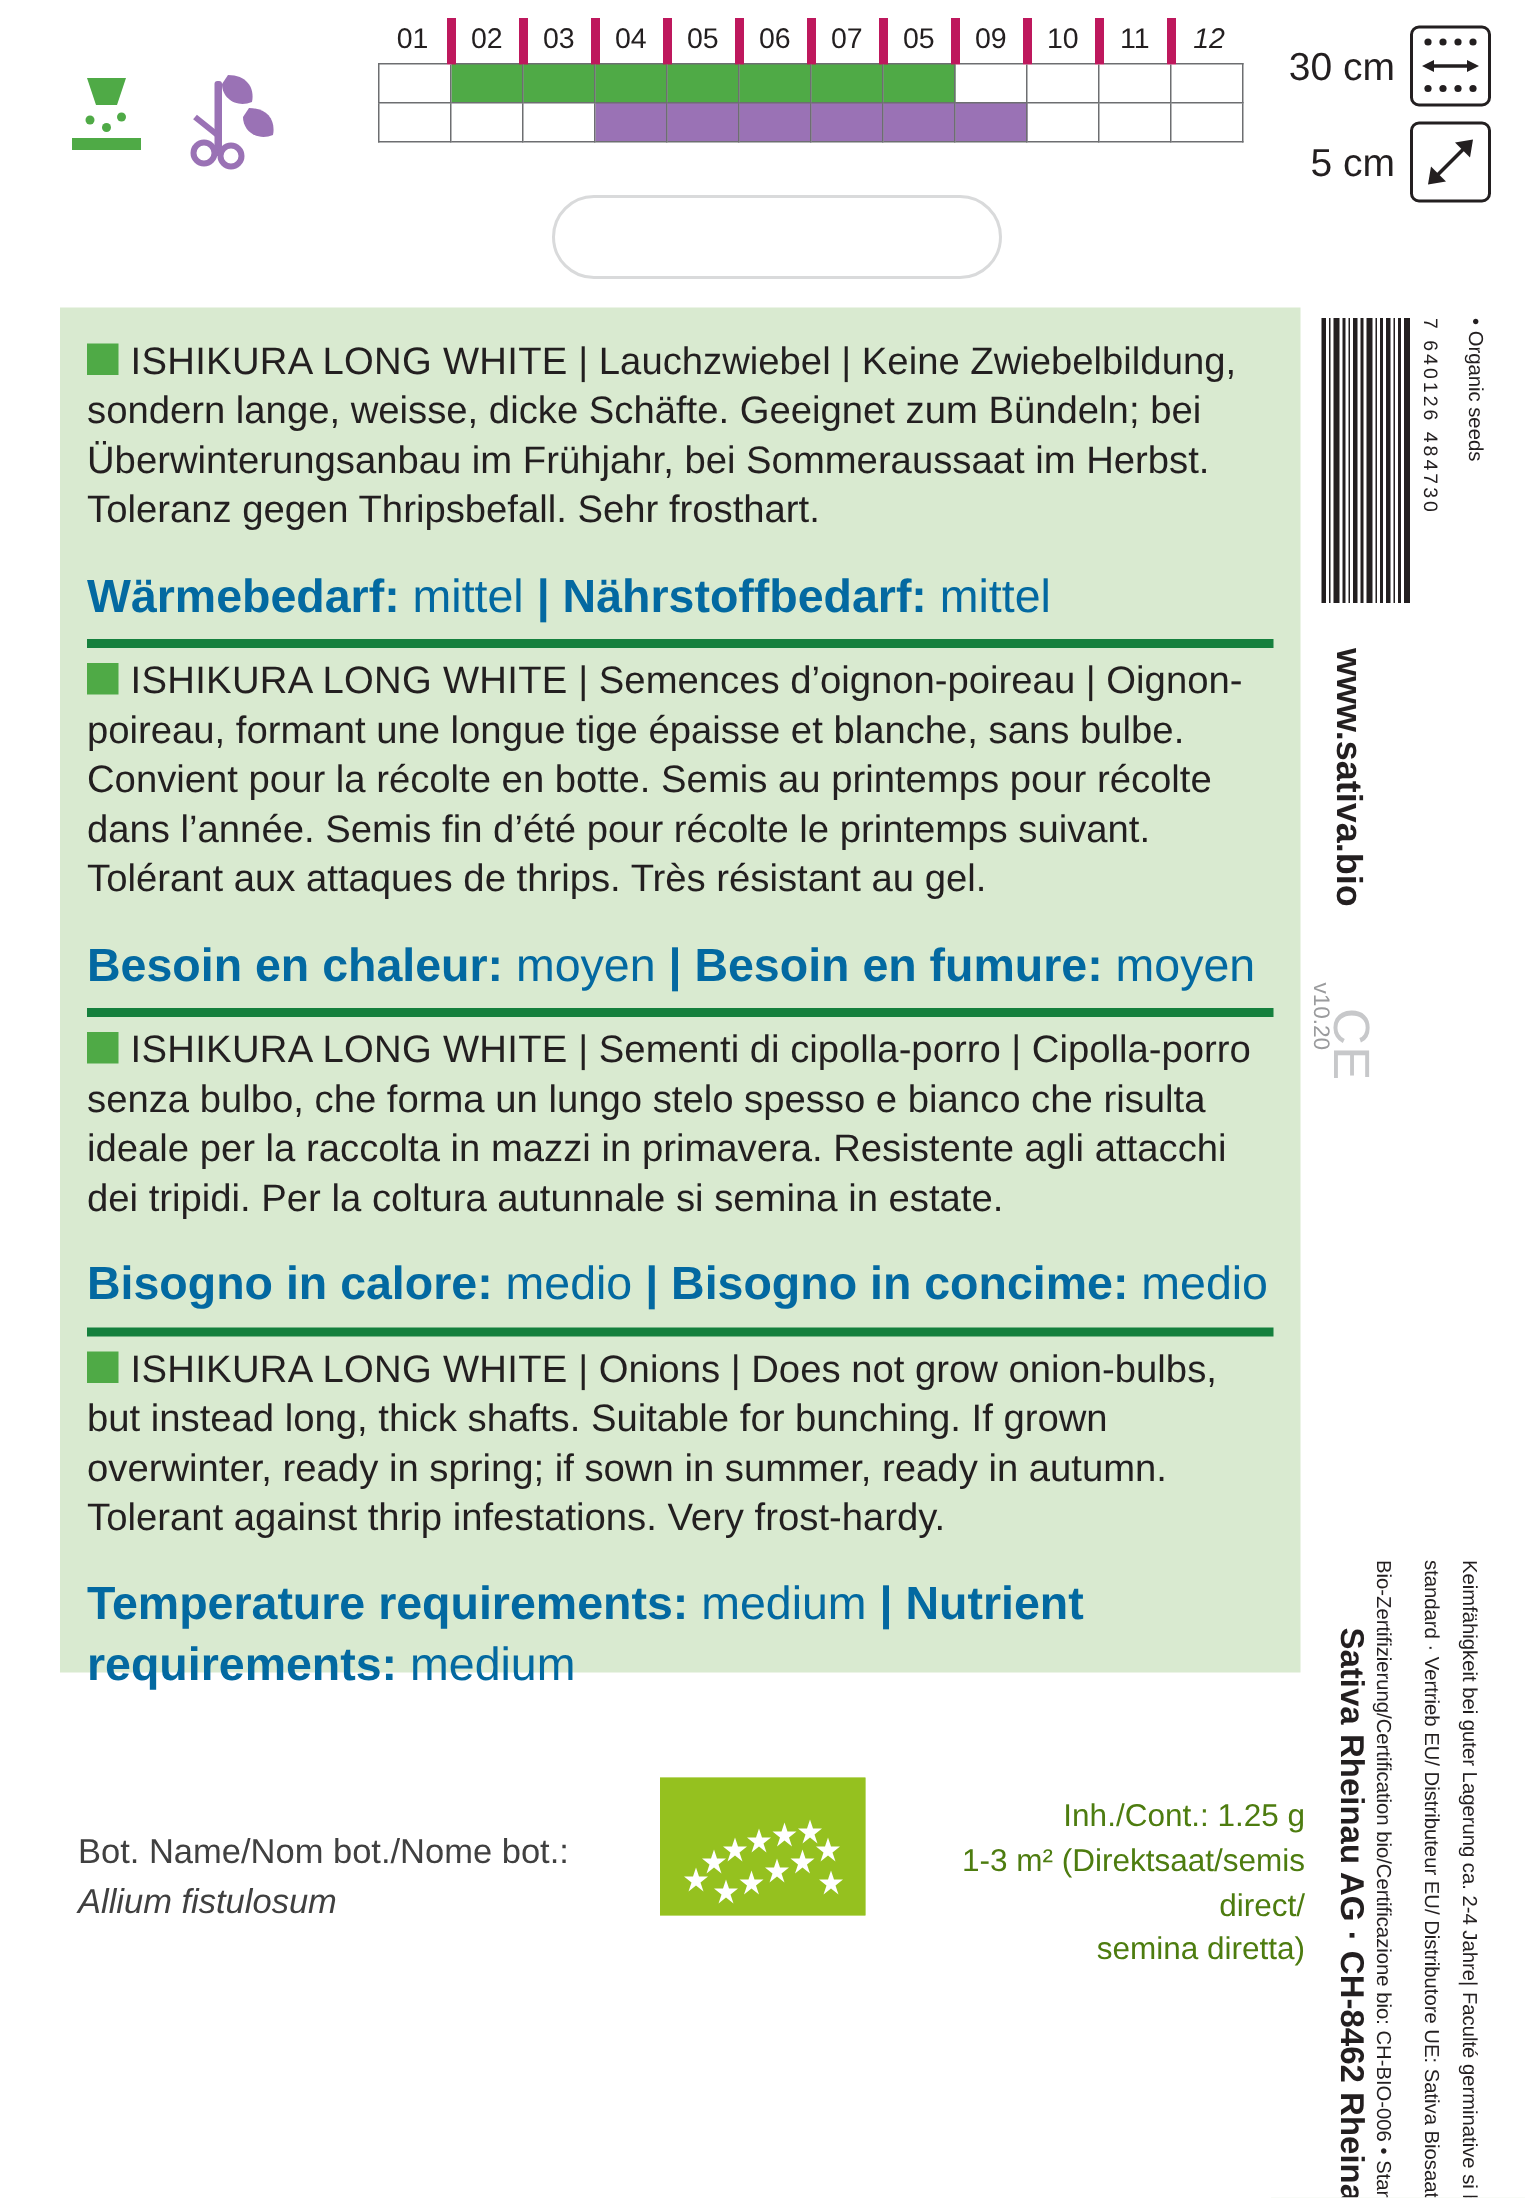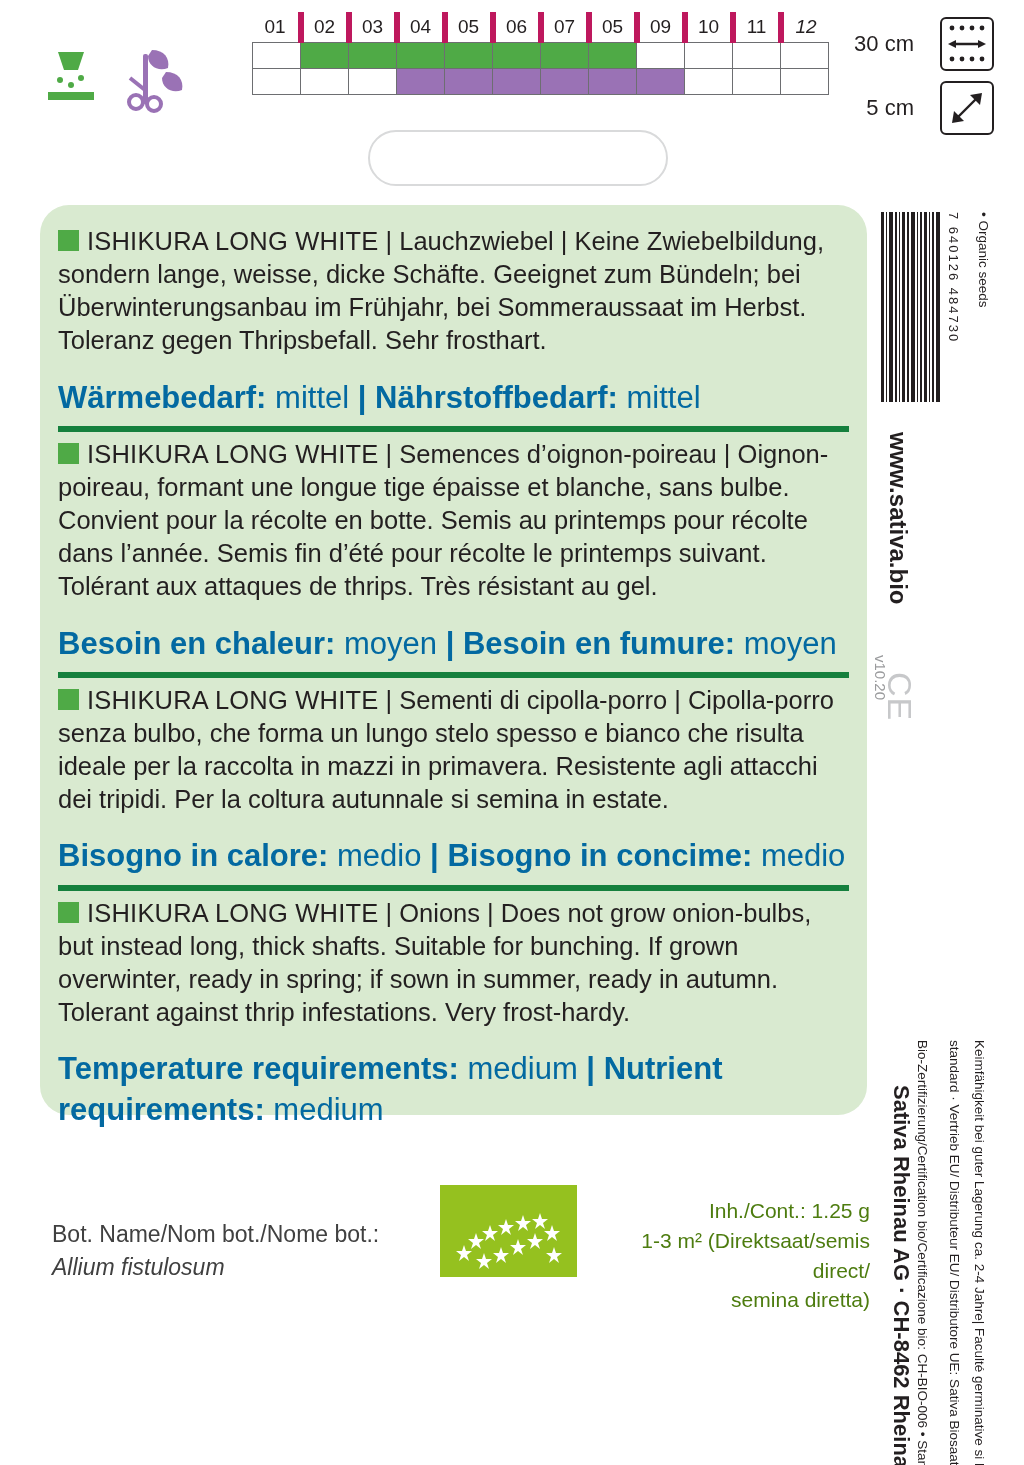--- a/index.html
+++ b/index.html
@@ -59,39 +59,38 @@
   }
   .dist-list {
     position: absolute; right: 30px; top: 16px;
     width: 240px;
   }
   .dist-row {
     display: flex; align-items: center; justify-content: flex-end;
     height: 56px; margin-bottom: 8px;
   }
   .dist-label {
-    font-size: 22px; color: #231f20; margin-right: 26px;
+    font-size: 26px; color: #231f20; margin-right: 10px;
   }
   .dist-box {
     width: 54px; height: 54px;
     border: 2px solid #231f20;
     border-radius: 6px;
     position: relative;
     background: #fff;
     overflow: hidden;
   }
 
   
   .panel {
     position: absolute;
     left: 40px; top: 205px;
     width: 827px; height: 910px;
     background: #d9ead0;
     padding: 14px 18px 10px 18px;
-    border-radius: 29px;
   }
   .block { padding: 6px 0 8px 0; }
   .block + .block { border-top: 6px solid #15803d; }
   .blk-text {
     font-size: 25.5px;
     line-height: 1.30;
     color: #231f20;
     text-align: left;
   }
   .sq {

